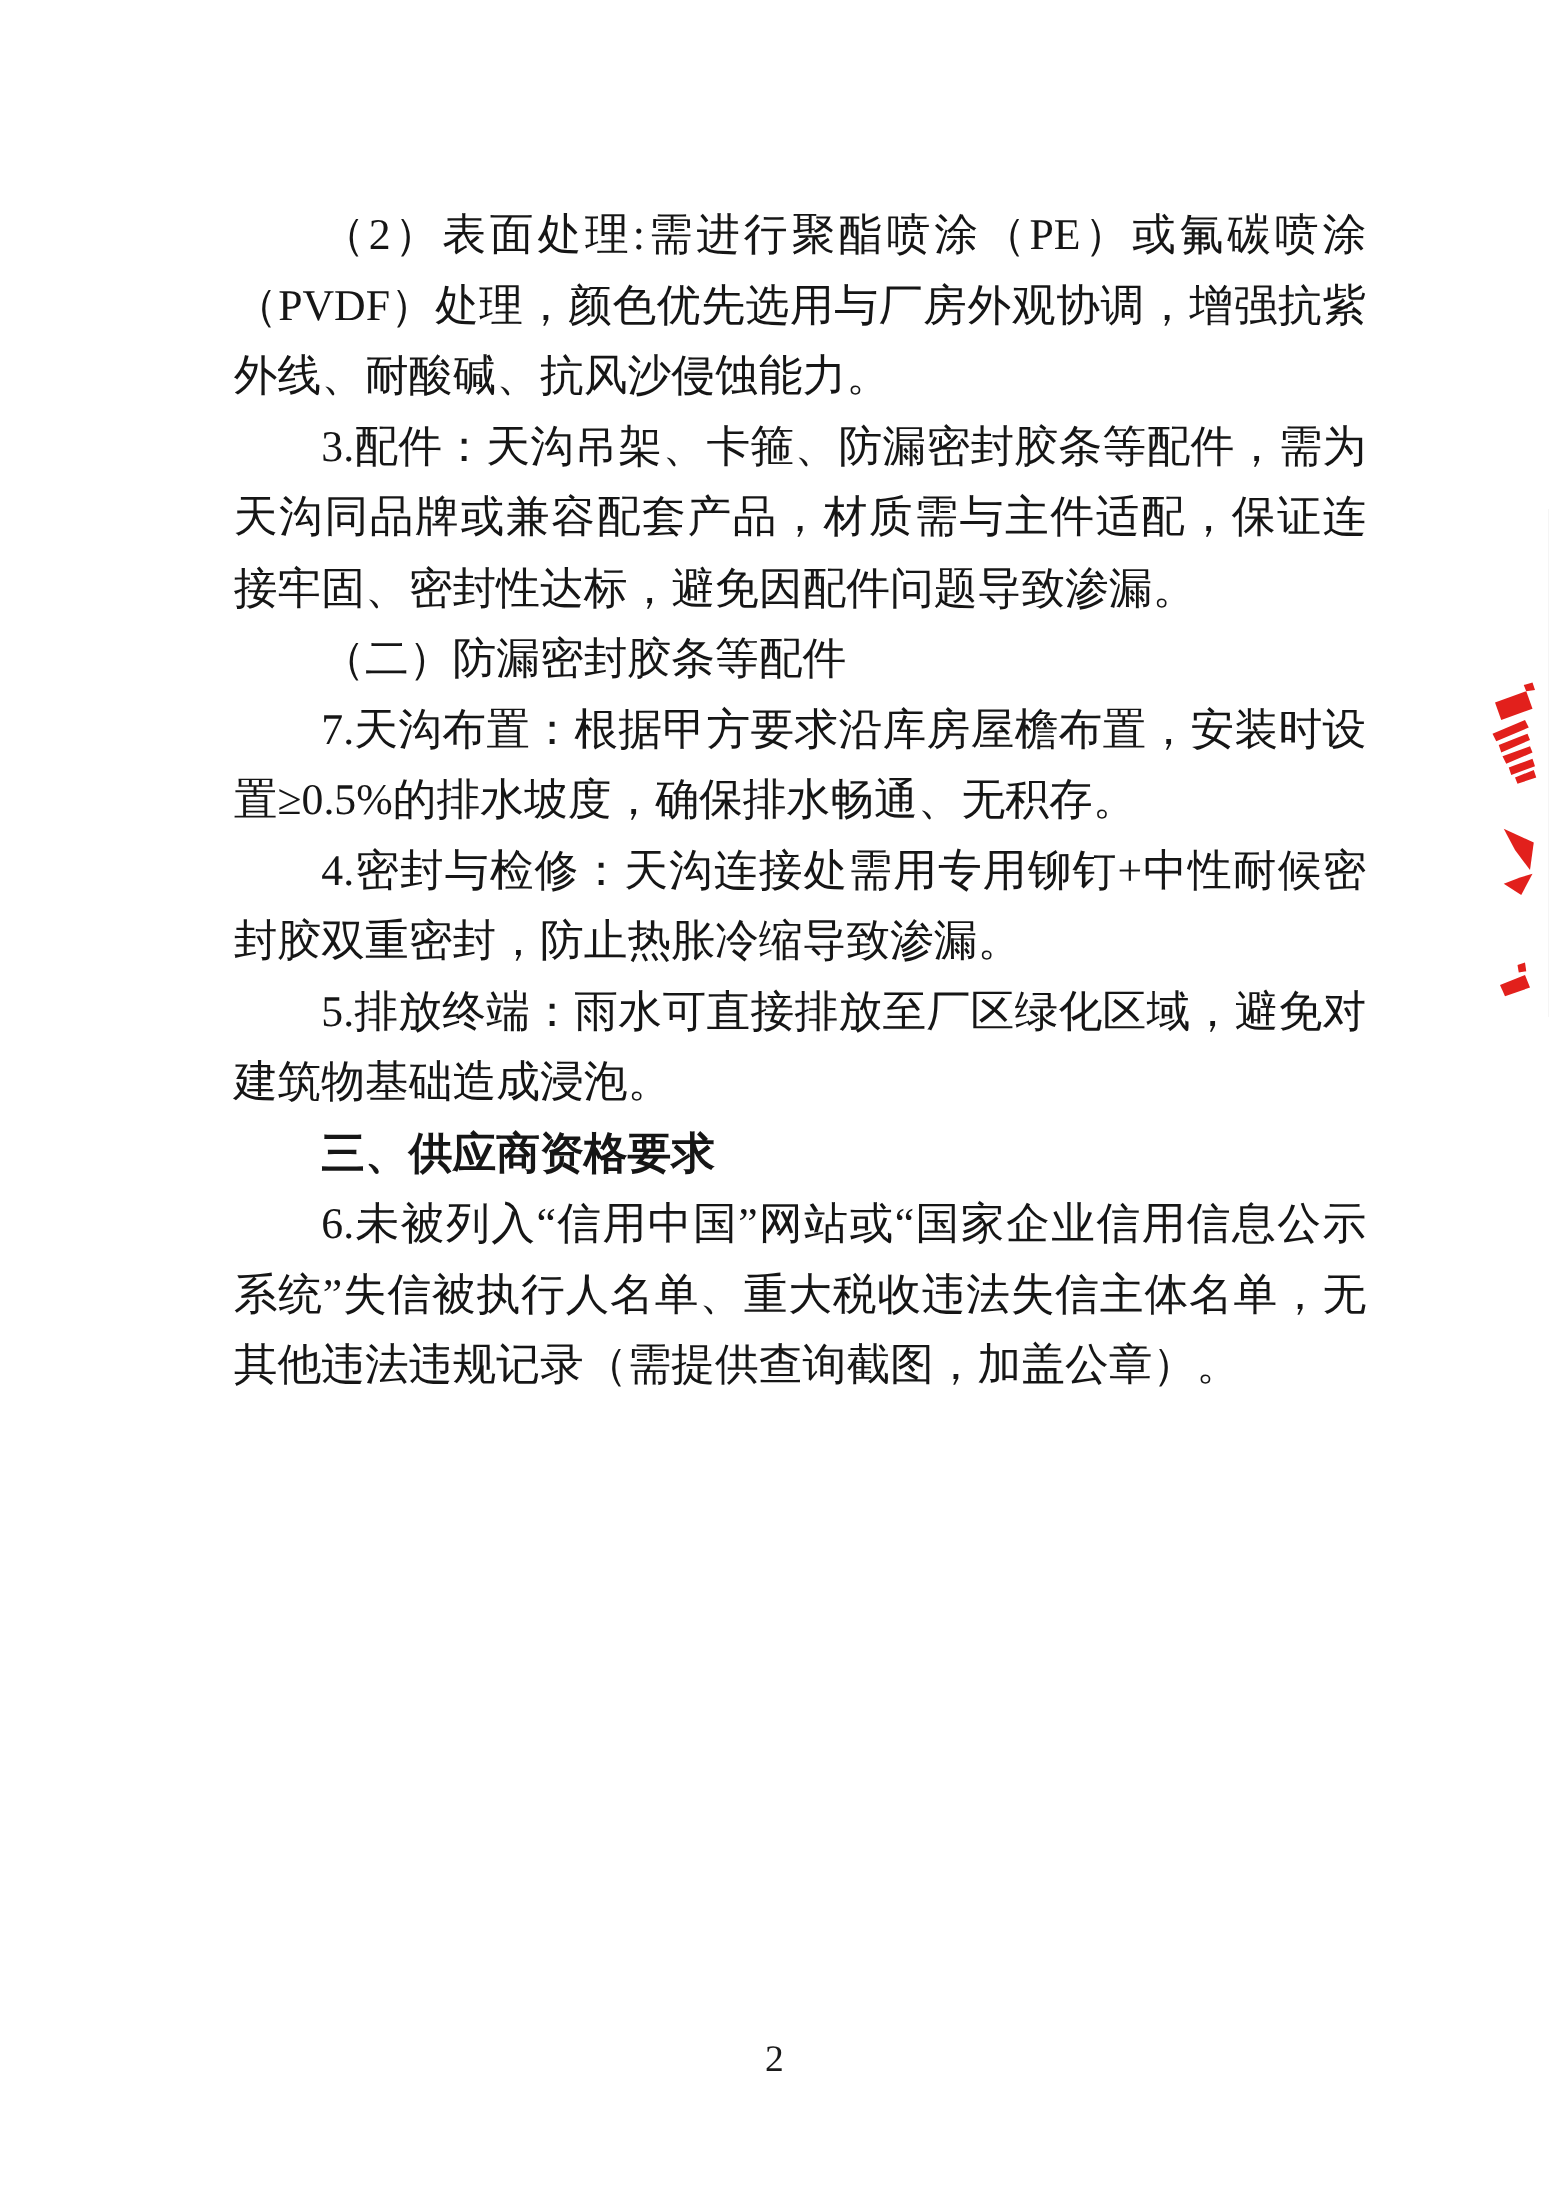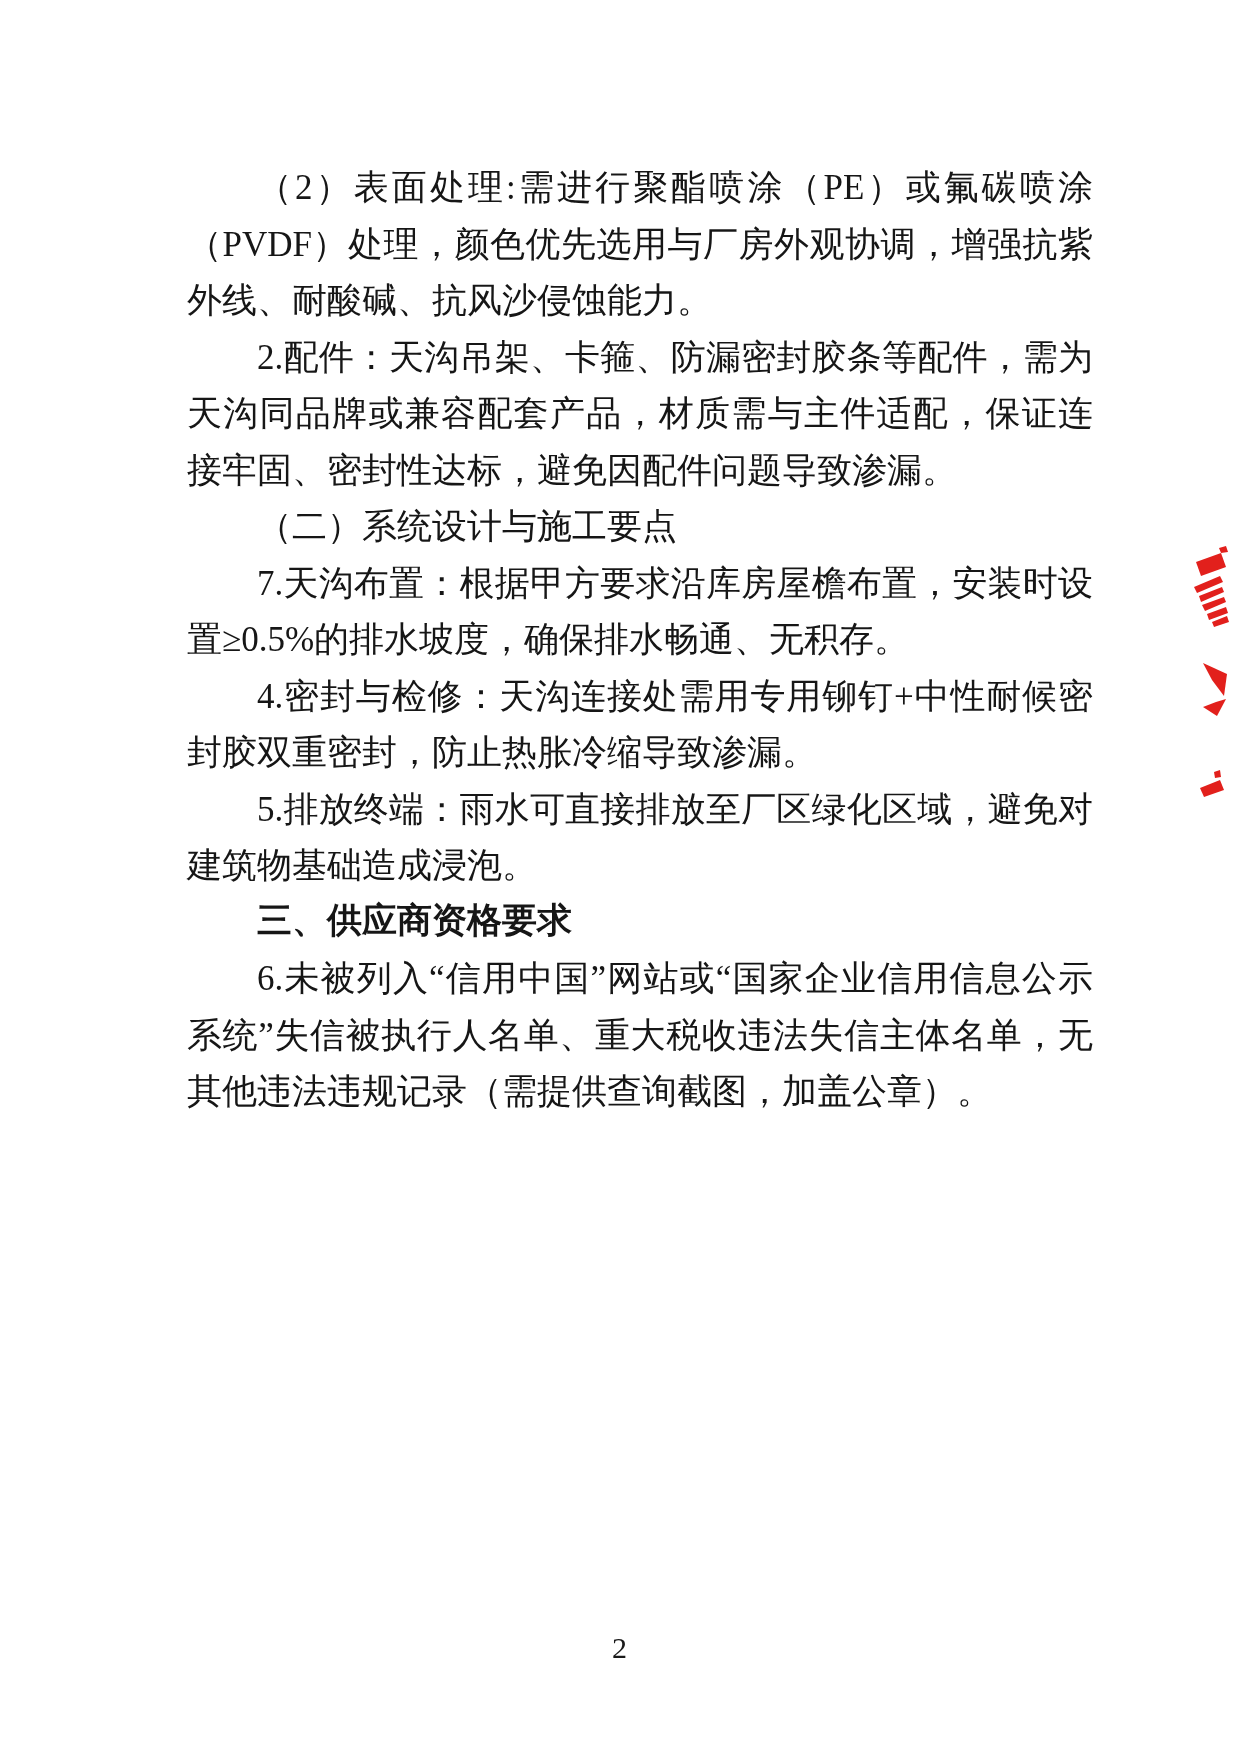--- a/index.html
+++ b/index.html
@@ -27,21 +27,21 @@
     text-align: justify;
     text-justify: inter-ideograph;
     letter-spacing: 0px;
   }
   .doc-content p {
     margin: 0;
     padding: 0;
     text-indent: 2em;
   }
   .doc-content p.heading3 {
-    font-family: Liberation Mono, monospace;
+    font-family: Liberation Serif, serif;
     font-weight: bold;
   }
   .page-number {
     position: absolute;
     left: 0;
     right: 0;
     top: 1630px;
     text-align: center;
     font-size: 30px;
     line-height: 36px;
@@ -55,22 +55,22 @@
     height: 280px;
   }
 </style>
 </head>
 <body>
 
 <div class="page">
 
   <div class="doc-content">
     <p class="body">（2）表面处理:需进行聚酯喷涂（PE）或氟碳喷涂（PVDF）处理，颜色优先选用与厂房外观协调，增强抗紫外线、耐酸碱、抗风沙侵蚀能力。</p>
-    <p class="body">2.配件：天沟吊架、卡箍、防漏密封胶条等配件，需为天沟同品牌或兼容配套产品，材质需与主件适配，保证连接牢固、密封性达标，避免因配件问题导致渗漏。</p>
-    <p class="heading2">（二）系统设计与施工要点</p>
+    <p class="body">3.配件：天沟吊架、卡箍、防漏密封胶条等配件，需为天沟同品牌或兼容配套产品，材质需与主件适配，保证连接牢固、密封性达标，避免因配件问题导致渗漏。</p>
+    <p class="heading2">（二）防漏密封胶条等配件</p>
     <p class="body">7.天沟布置：根据甲方要求沿库房屋檐布置，安装时设置≥0.5%的排水坡度，确保排水畅通、无积存。</p>
     <p class="body">4.密封与检修：天沟连接处需用专用铆钉+中性耐候密封胶双重密封，防止热胀冷缩导致渗漏。</p>
     <p class="body">5.排放终端：雨水可直接排放至厂区绿化区域，避免对建筑物基础造成浸泡。</p>
     <p class="heading3">三、供应商资格要求</p>
     <p class="body">6.未被列入“信用中国”网站或“国家企业信用信息公示系统”失信被执行人名单、重大税收违法失信主体名单，无其他违法违规记录（需提供查询截图，加盖公章）。</p>
   </div>
 
   <svg class="seal-fragments" viewBox="0 0 89 280" xmlns="http://www.w3.org/2000/svg">
     <g fill="#e2201c">
 

